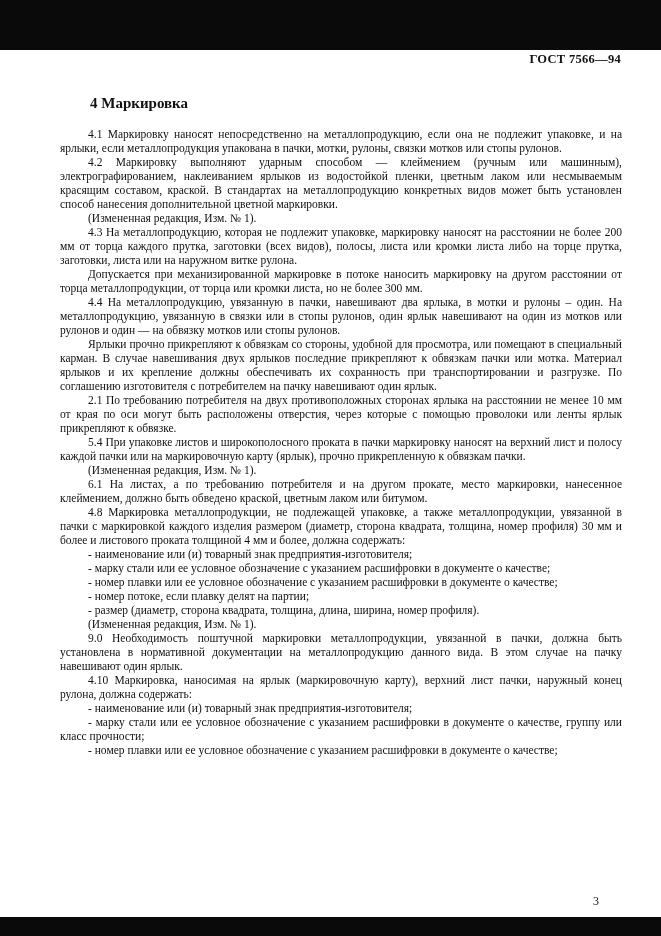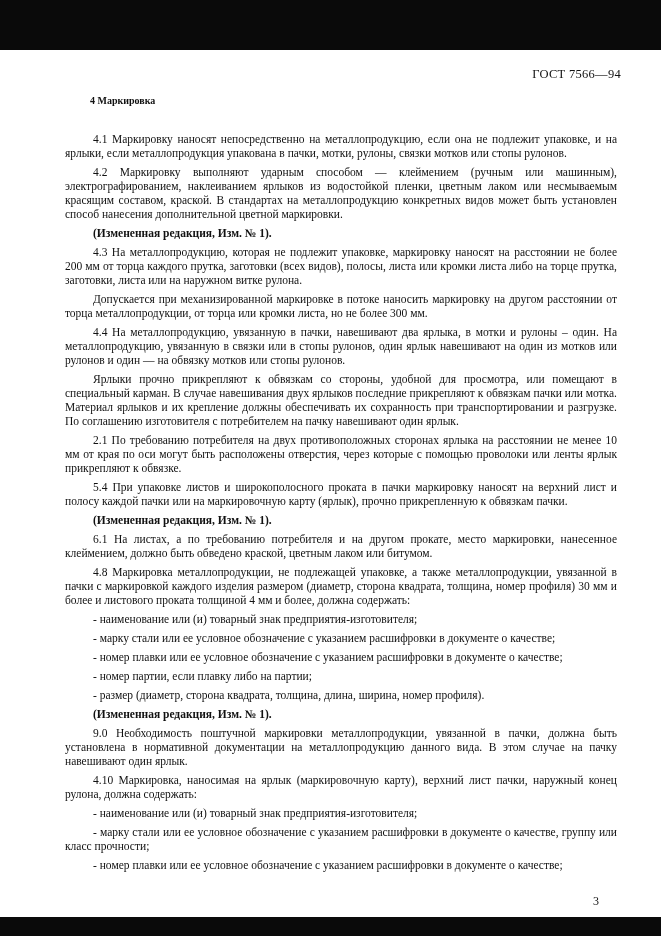--- a/index.html
+++ b/index.html
@@ -16,49 +16,49 @@
     position: absolute;
     left: 0;
     width: 661px;
     background: #0a0a0a;
   }
   .scan-band.top { top: 0; height: 50px; }
   .scan-band.bottom { top: 917px; height: 19px; }
 
   .doc-number {
     position: absolute;
-    top: 67px;
+    top: 52px;
     right: 40px;
-    font-weight: normal;
+    font-weight: bold;
     font-size: 12.5px;
     letter-spacing: 0.3px;
   }
   .section-title {
     position: absolute;
     top: 95px;
     left: 90px;
     margin: 0;
-    font-size: 10px;
+    font-size: 15px;
     font-weight: bold;
   }
   .doc-body {
     position: absolute;
     top: 127px;
     left: 60px;
     width: 562px;
     font-size: 11.5px;
     line-height: 14px;
     text-align: justify;
     hyphens: auto;
   }
   .para {
-    margin: 5px;
+    margin: 0;
     text-indent: 28px;
   }
-  .note { font-weight: bold; }
+  .note { font-weight: normal; }
   .page-number {
     position: absolute;
     top: 894px;
     right: 62px;
     font-size: 12px;
   }
 </style>
 </head>
 <body>
 
@@ -77,21 +77,21 @@
   <p class="para">4.4 На металлопродукцию, увязанную в пачки, навешивают два ярлыка, в мотки и рулоны – один. На металлопродукцию, увязанную в связки или в стопы рулонов, один ярлык навешивают на один из мотков или рулонов и один — на обвязку мотков или стопы рулонов.</p>
   <p class="para">Ярлыки прочно прикрепляют к обвязкам со стороны, удобной для просмотра, или помещают в специальный карман. В случае навешивания двух ярлыков последние прикрепляют к обвязкам пачки или мотка. Материал ярлыков и их крепление должны обеспечивать их сохранность при транспортировании и разгрузке. По соглашению изготовителя с потребителем на пачку навешивают один ярлык.</p>
   <p class="para">2.1 По требованию потребителя на двух противоположных сторонах ярлыка на расстоянии не менее 10 мм от края по оси могут быть расположены отверстия, через которые с помощью проволоки или ленты ярлык прикрепляют к обвязке.</p>
   <p class="para">5.4 При упаковке листов и широкополосного проката в пачки маркировку наносят на верхний лист и полосу каждой пачки или на маркировочную карту (ярлык), прочно прикрепленную к обвязкам пачки.</p>
   <p class="para note">(Измененная редакция, Изм. № 1).</p>
   <p class="para">6.1 На листах, а по требованию потребителя и на другом прокате, место маркировки, нанесенное клеймением, должно быть обведено краской, цветным лаком или битумом.</p>
   <p class="para">4.8 Маркировка металлопродукции, не подлежащей упаковке, а также металлопродукции, увязанной в пачки с маркировкой каждого изделия размером (диаметр, сторона квадрата, толщина, номер профиля) 30 мм и более и листового проката толщиной 4 мм и более, должна содержать:</p>
   <p class="para">- наименование или (и) товарный знак предприятия-изготовителя;</p>
   <p class="para">- марку стали или ее условное обозначение с указанием расшифровки в документе о качестве;</p>
   <p class="para">- номер плавки или ее условное обозначение с указанием расшифровки в документе о качестве;</p>
-  <p class="para">- номер партии, если плавку либо на партии;</p>
+  <p class="para">- номер потоке, если плавку делят на партии;</p>
   <p class="para">- размер (диаметр, сторона квадрата, толщина, длина, ширина, номер профиля).</p>
   <p class="para note">(Измененная редакция, Изм. № 1).</p>
   <p class="para">9.0 Необходимость поштучной маркировки металлопродукции, увязанной в пачки, должна быть установлена в нормативной документации на металлопродукцию данного вида. В этом случае на пачку навешивают один ярлык.</p>
   <p class="para">4.10 Маркировка, наносимая на ярлык (маркировочную карту), верхний лист пачки, наружный конец рулона, должна содержать:</p>
   <p class="para">- наименование или (и) товарный знак предприятия-изготовителя;</p>
   <p class="para">- марку стали или ее условное обозначение с указанием расшифровки в документе о качестве, группу или класс прочности;</p>
   <p class="para">- номер плавки или ее условное обозначение с указанием расшифровки в документе о качестве;</p>
 </div>
 
 <div class="page-number">3</div>

